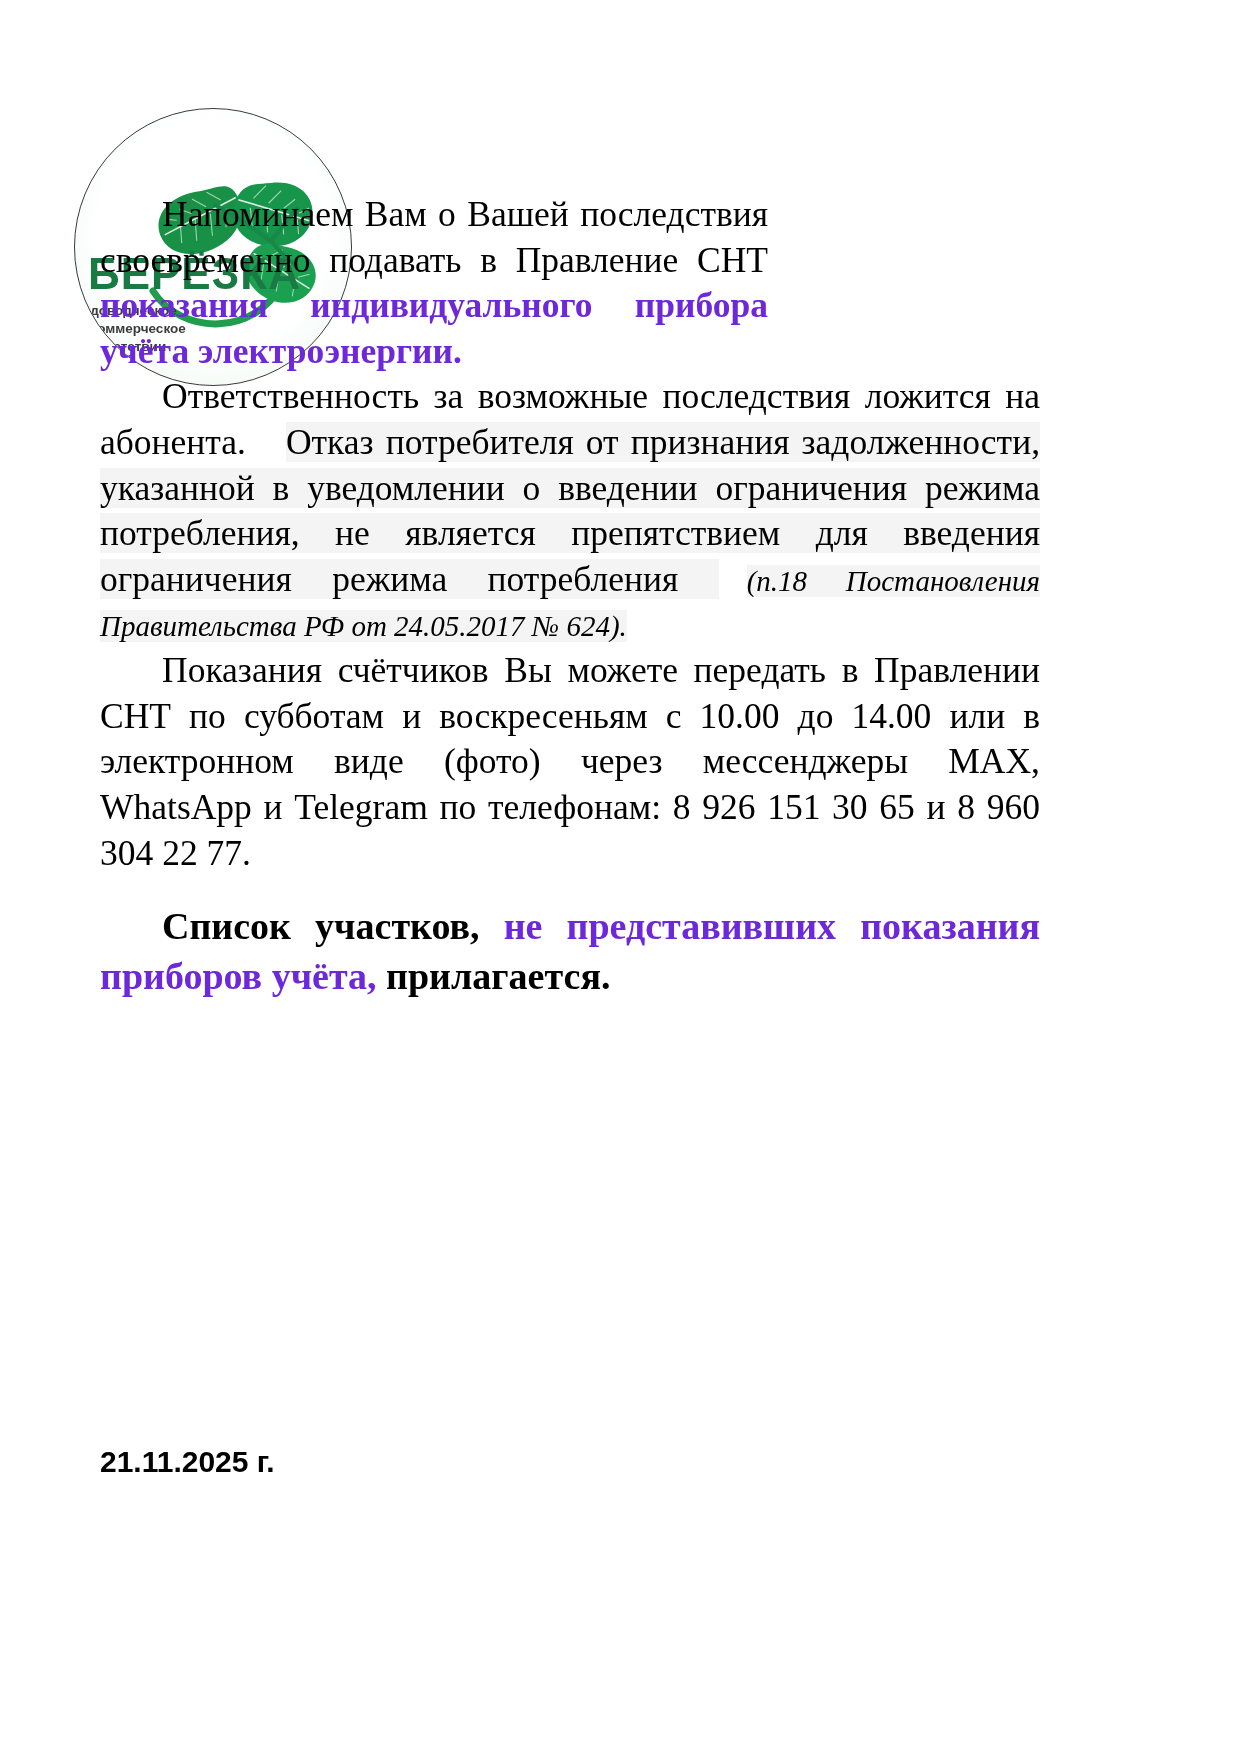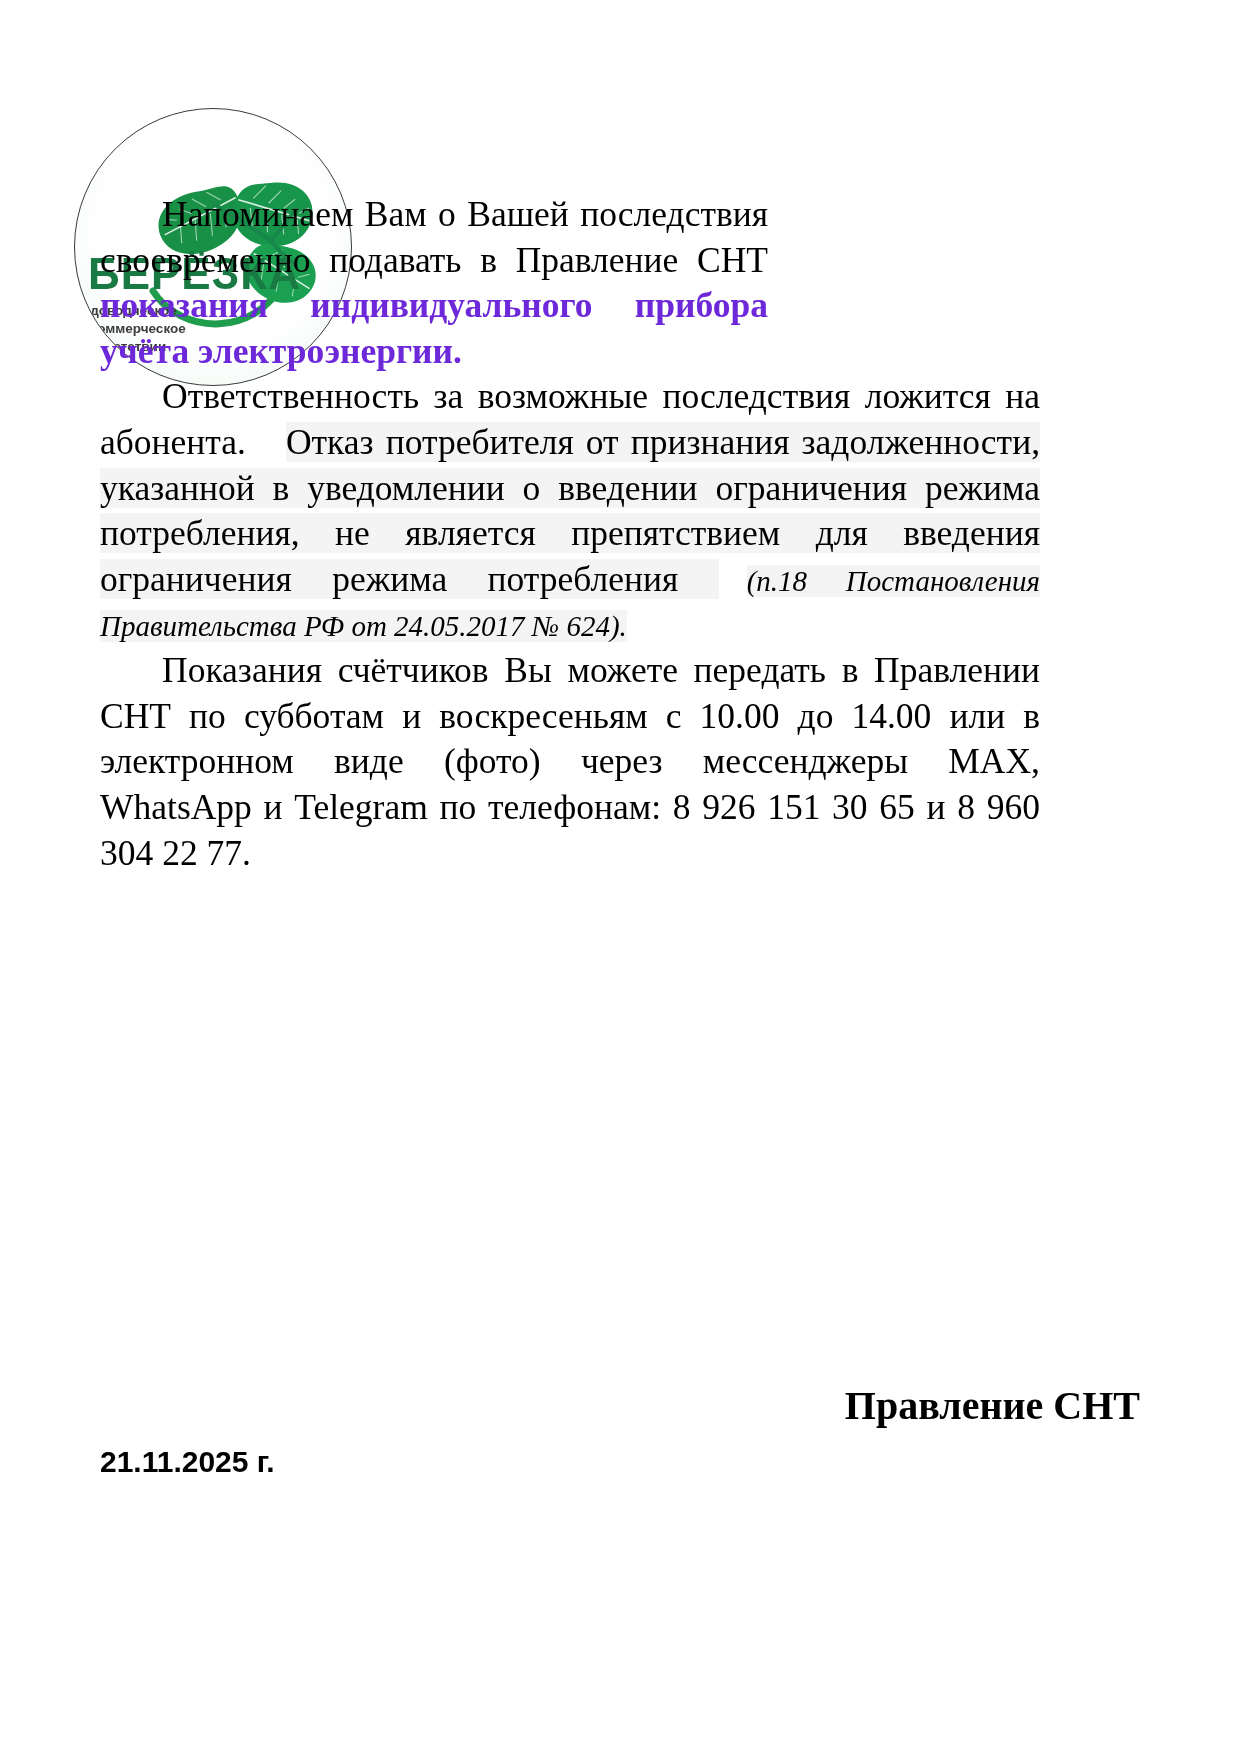--- a/index.html
+++ b/index.html
@@ -221,18 +221,18 @@
 
   <div class="body-area">
 
     <p class="para para-first"><span>Напоминаем Вам о Вашей последствия своевременно подавать в Правление СНТ </span><span class="red">показания индивидуального прибора учёта электроэнергии.</span></p>
 
 
     <p class="para para-highlight"><span>Ответственность за возможные последствия ложится на абонента. </span><span class="hl">Отказ потребителя от признания задолженности, указанной в уведомлении о введении ограничения режима потребления, не является препятствием для введения ограничения режима потребления </span><span class="hl cite">(п.18 Постановления Правительства РФ от 24.05.2017 № 624).</span></p>
 
     <p class="para para-contacts">Показания счётчиков Вы можете передать в Правлении СНТ по субботам и воскресеньям с 10.00 до 14.00 или в электронном виде (фото) через мессенджеры MAX, WhatsApp и Telegram по телефонам: 8 926 151 30 65  и  8 960 304 22 77.</p>
 
+    <p class="closing"><span>Список участков, </span><span class="red">не представивших показания приборов учёта,</span><span> прилагается.</span></p>
   </div>
 
-  <div class="sign">Правление СНТ</div>
   <div class="date">21.11.2025 г.</div>
 
 </div>
 
 </body></html>

